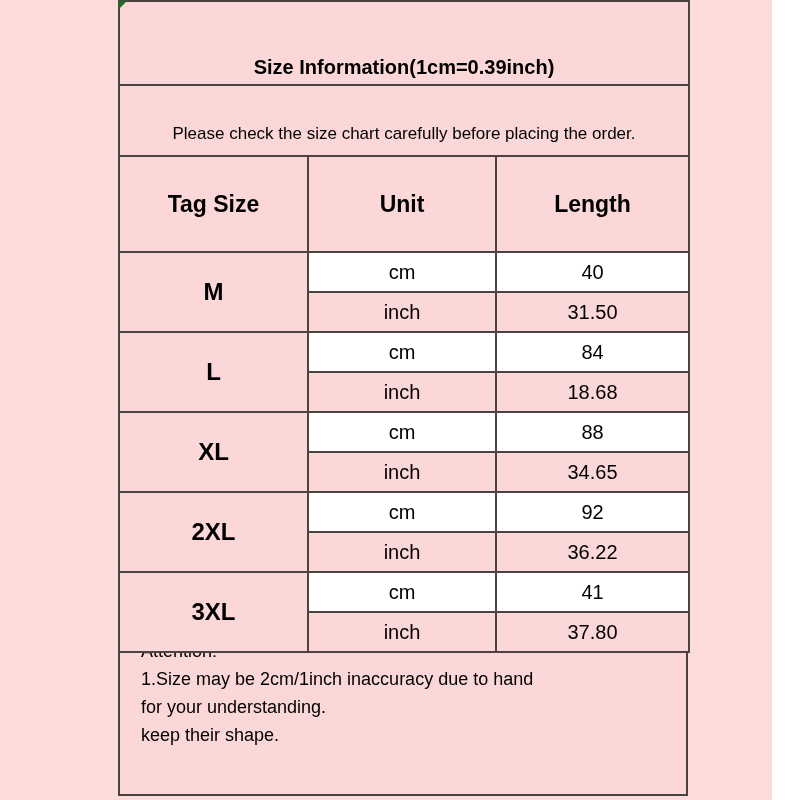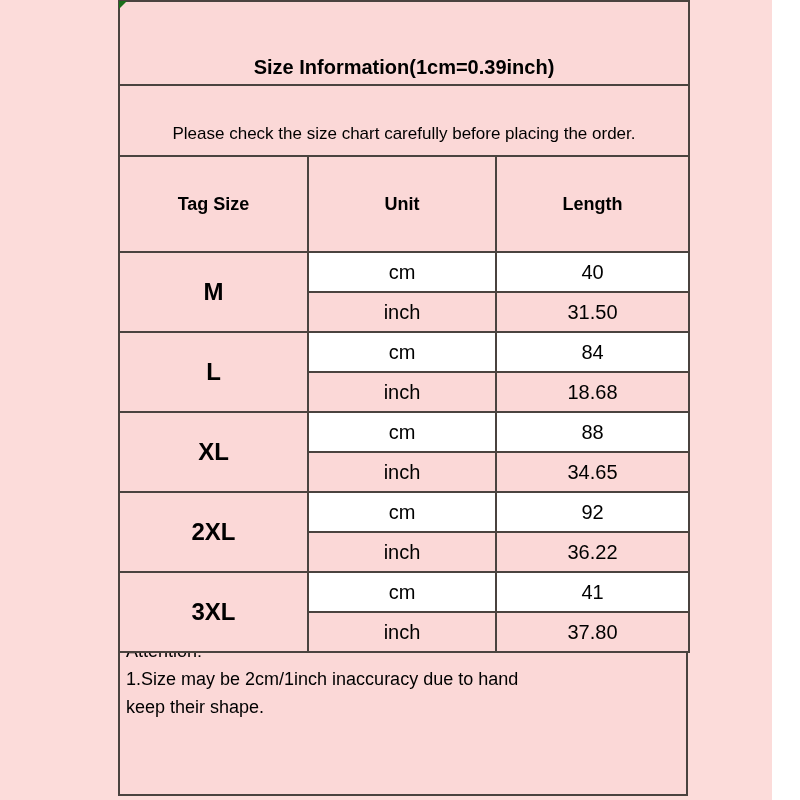--- a/index.html
+++ b/index.html
@@ -50,21 +50,21 @@
     height: 58px;
     vertical-align: bottom;
     padding-bottom: 11px !important;
     font-size: 17px;
     white-space: nowrap;
   }
   .header-cell {
     height: 94px;
     vertical-align: middle;
     font-weight: bold;
-    font-size: 18px;
+    font-size: 23px;
   }
   .size-cell {
     font-weight: bold;
     font-size: 24px;
     vertical-align: middle;
   }
   .unit-cell, .value-cell {
     height: 38px;
     font-size: 20px;
     vertical-align: middle;
@@ -72,21 +72,21 @@
   td.white { background: var(--row_white, #ffffff) !important; }
   td.pinkc { background: var(--cell_pink, #fbd8d7) !important; }
   .attention {
     box-sizing: border-box;
     width: 570px;
     height: 145px;
     margin-top: -2px;
     border: 2px solid var(--border, #4a433f);
     background: var(--cell_pink, #fbd8d7);
     overflow: hidden;
-    padding: 0 6px;
+    padding: 0 21px;
     font-size: 18px;
     line-height: 28px;
     text-align: left;
   }
   .att-heading { margin-top: -16px; }
   .att-line { white-space: nowrap; }
 </style>
 </head>
 <body>
 
@@ -157,17 +157,18 @@
           <tr>
             <td class="unit-cell pinkc">inch</td>
             <td class="value-cell pinkc">37.80</td>
           </tr>
         </tbody>
     </table>
     <div class="attention">
       <div class="att-line att-heading">Attention:</div>
       <div>
           <div class="att-line">1.Size may be 2cm/1inch inaccuracy due to hand</div>
+          <div class="att-line">for your understanding.</div>
           <div class="att-line">keep their shape.</div>
         </div>
     </div>
   </div>
 </div>
 
 </body></html>

